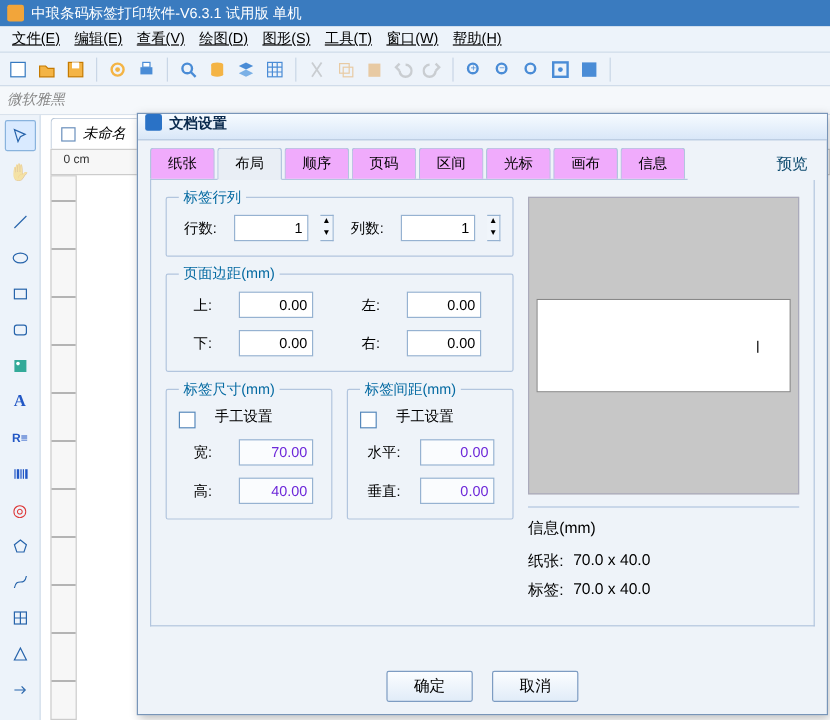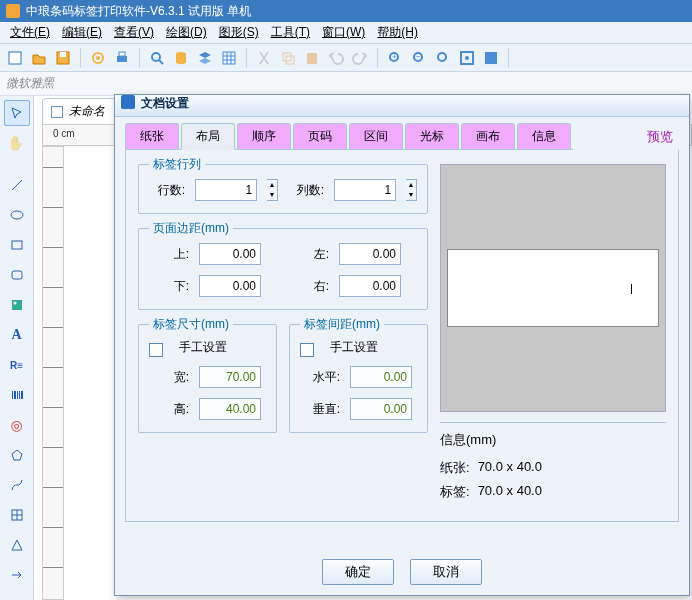--- a/index.html
+++ b/index.html
@@ -24,30 +24,30 @@
   .ruler-v { position:absolute; top:50px; left:8px; bottom:0; width:22px; background:#f7f7f7; border:1px solid #ccc; }
   .ruler-v .tick { position:absolute; left:0; right:0; border-top:1px solid #888;}
   .dialog { position:absolute; top:94px; left:114px; width:576px; height:502px; background:#eef3f9; border:1px solid #7895b8; box-shadow: 2px 3px 8px rgba(0,0,0,.25); }
   .dlg-title { height:22px; background:linear-gradient(#f6fbff,#d9e7f8); border-bottom:1px solid #b2c5de; display:flex; padding:0 6px; color:#0a2a4d; font-weight:bold;}
   .dlg-title .dlg-icon { width:14px; height:14px; background:#2a72c6; border-radius:2px; margin-right:6px; }
   .dlg-body { padding:6px 10px 10px; position:relative; height:calc(100% - 22px); }
   .tabs { display:flex; border-bottom:1px solid #b2c5de; }
   .tab { padding:4px 14px; border:1px solid #b2c5de; border-bottom:none; background:#f0abfc; margin-right:2px; border-radius:3px 3px 0 0; cursor:default;}
   .tab.active { background:#e9eef5; border-bottom:1px solid #e9eef5; margin-bottom:-1px; font-weight:normal;}
   .tabs-row { display:flex; justify-content:space-between; align-items:flex-end;}
-  .preview-label { font-size:13px; color:#a21caf; padding-bottom:4px; margin-right:6px;}
+  .preview-label { font-size:13px; color:#0c4a6e; padding-bottom:4px; margin-right:6px;}
   .panel { border:1px solid #b2c5de; border-top:none; padding:14px 12px; height:372px; display:flex; gap:12px;}
   .left-fields { width:290px; display:flex; flex-direction:column; gap:14px;}
   .group { border:1px solid #b2c5de; border-radius:2px; padding:14px 10px 12px; position:relative;}
   .group-title { position:absolute; top:-9px; left:10px; background:#eef3f9; padding:0 4px; color:#0369a1;}
   .row { display:flex; align-items:center; gap:10px; margin-bottom:10px;}
   .row:last-child { margin-bottom:0;}
-  .lbl { width:40px; text-align:right; }
+  .lbl { width:40px; text-align:center; }
   .num-input { width:62px; height:22px; border:1px solid #96b2d1; background:#fff; text-align:right; padding:0 4px; font-size:12px;}
-  .num-input.dis { color:#4d7c0f; background:#fafcfe;}
+  .num-input.dis { color:#6d28d9; background:#fafcfe;}
   .spinner { width:12px; border:1px solid #96b2d1; border-left:none; height:22px; display:flex; flex-direction:column;}
   .spinner div { flex:1; font-size:7px; text-align:center; line-height:10px; background:#f0f5fb;}
   .check { width:14px; height:14px; border:1px solid #5588bb; background:#fff; display:inline-block; margin-right:6px; position:relative; top:2px;}
   .two-col-groups { display:flex; gap:12px;}
   .group.small { flex:1;}
   .preview-pane { flex:1; display:flex; flex-direction:column;}
   .preview-box { background:#c7c7c7; flex:1; border:1px solid #aab; display:flex; align-items:center; justify-content:center; padding:6px;}
   .preview-label-box { background:#fff; border:1px solid #888; width:100%; height:78px; position:relative;}
   .preview-label-box::after { content:""; position:absolute; right:26px; top:34px; width:1px; height:10px; background:#000;}
   .info-sec { margin-top:10px; border-top:1px solid #b2c5de; padding-top:8px;}

